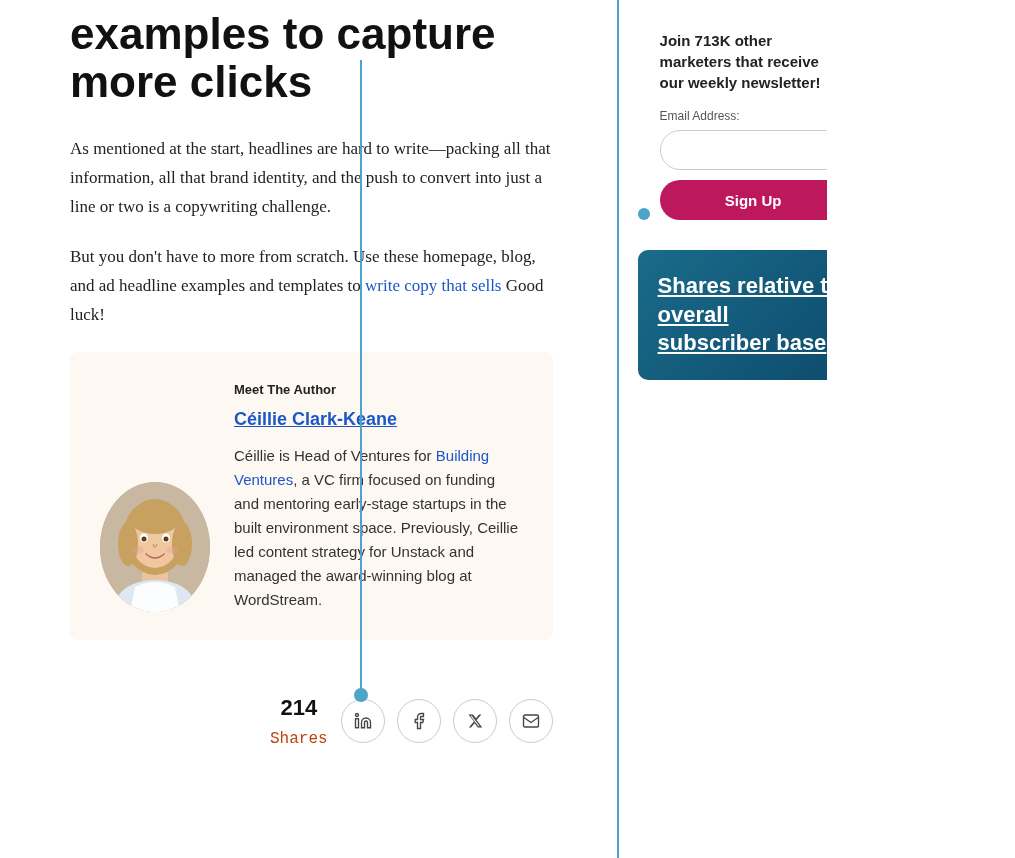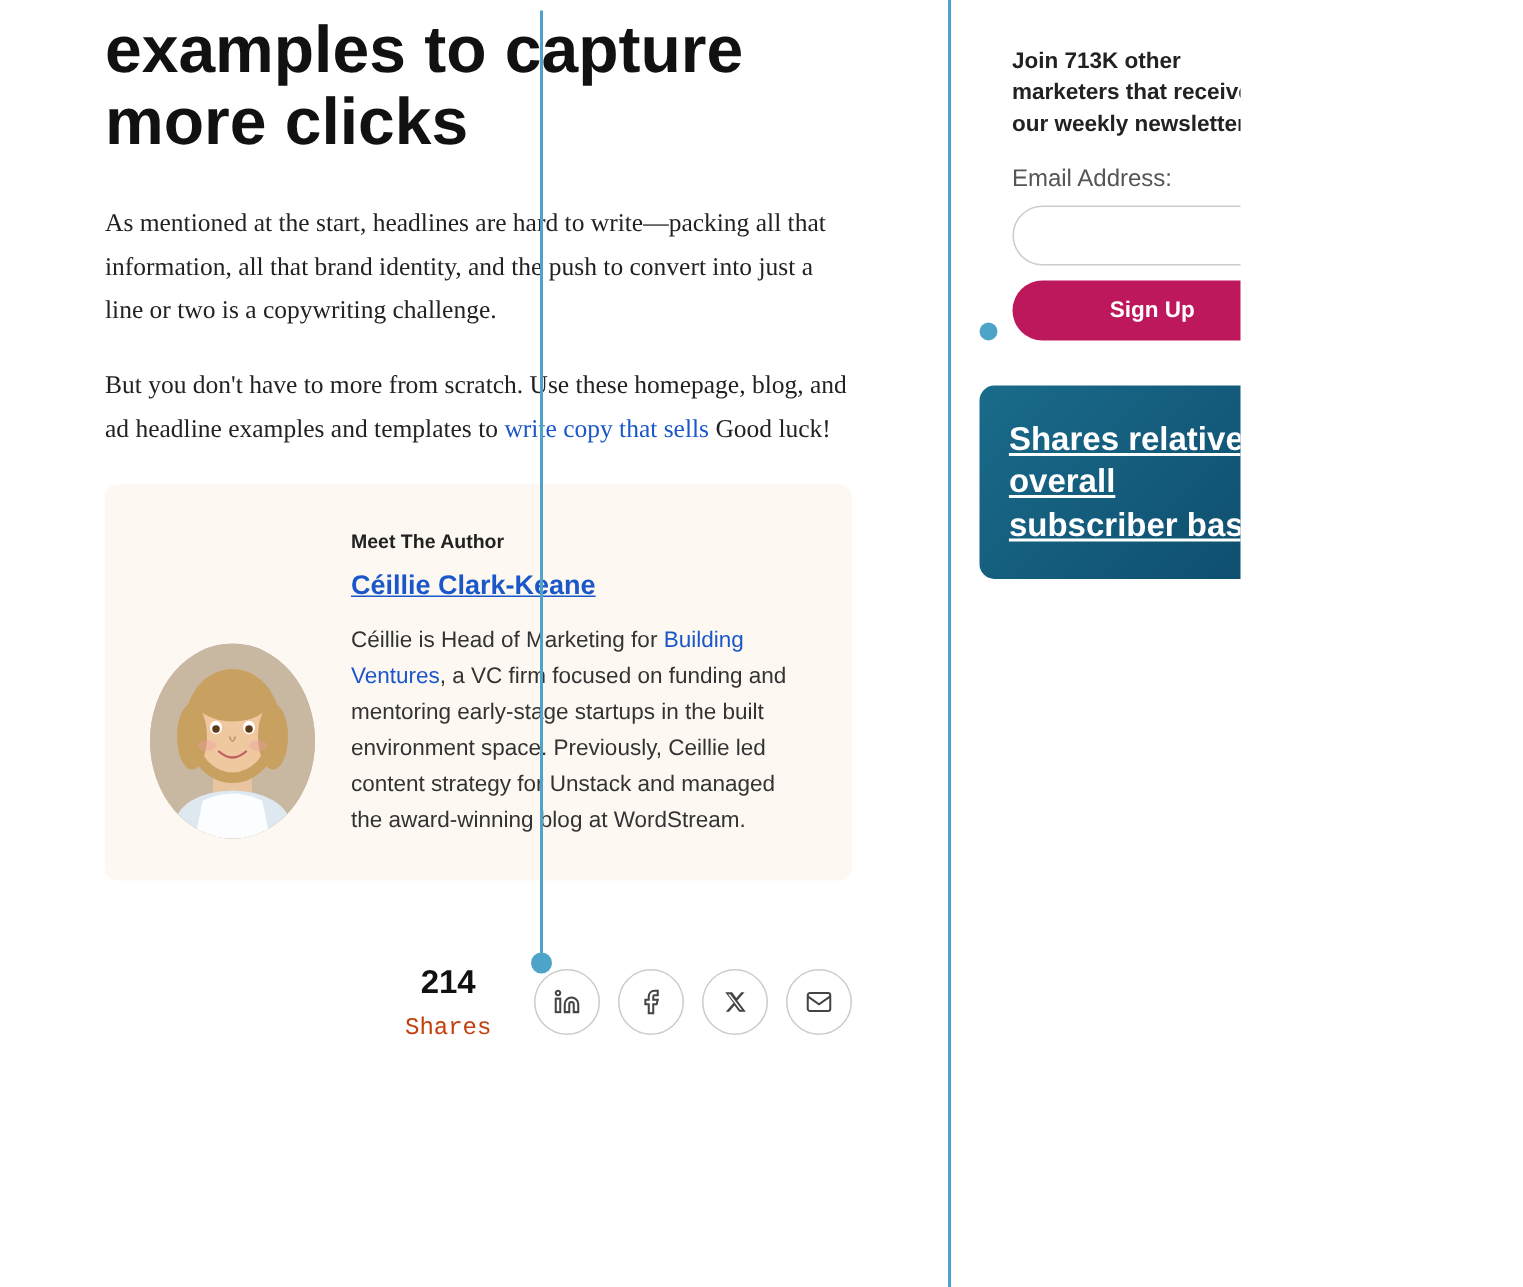--- a/index.html
+++ b/index.html
@@ -95,21 +95,21 @@
     }
     .share-section {
       display: flex;
       align-items: center;
       gap: 12px;
       padding: 10px 0 20px 200px;
       position: relative;
     }
     .share-count {
       text-align: center;
-      margin-right: 16px;
+      margin-right: 1px;
     }
     .share-number {
       font-size: 22px;
       font-weight: bold;
       font-family: Arial, sans-serif;
       color: #111;
       display: block;
     }
     .share-label {
       font-size: 16px;
@@ -175,21 +175,21 @@
     }
     .newsletter-text {
       font-family: Arial, sans-serif;
       font-size: 15px;
       font-weight: bold;
       color: #222;
       line-height: 1.4;
       margin-bottom: 14px;
     }
     .email-label {
-      font-size: 16px;
+      font-size: 12px;
       color: #555;
       font-family: Arial, sans-serif;
       margin-bottom: 4px;
       display: block;
     }
     .email-input {
       width: 100%;
       height: 40px;
       border: 1.5px solid #ccc;
       border-radius: 20px;
@@ -281,21 +281,21 @@
           <ellipse cx="38" cy="68" rx="6" ry="3.5" fill="#e8a0a0" opacity="0.4"></ellipse>
           <ellipse cx="72" cy="68" rx="6" ry="3.5" fill="#e8a0a0" opacity="0.4"></ellipse>
 
           <path d="M35 105 Q55 95 75 105 L80 130 L30 130 Z" fill="#fff" opacity="0.9"></path>
         </svg>
       </div>
       <div class="author-info">
         <div class="author-label">Meet The Author</div>
         <a href="#" class="author-name">Céillie Clark-Keane</a>
         <div class="author-bio">
-          <span>Céillie is Head of Marketing for </span><a href="#">Building Ventures</a><span>, a VC firm focused on funding and mentoring early-stage startups in the built environment space. Previously, Ceillie led content strategy for Unstack and managed the award-winning blog at WordStream.</span>
+          <span>Céillie is Head of Ventures for </span><a href="#">Building Ventures</a><span>, a VC firm focused on funding and mentoring early-stage startups in the built environment space. Previously, Ceillie led content strategy for Unstack and managed the award-winning blog at WordStream.</span>
         </div>
       </div>
     </div>
 
     <div class="share-section">
       <div class="share-dot"></div>
       <div class="share-connector"></div>
 
       <div class="share-count">
         <span class="share-number">214</span>

